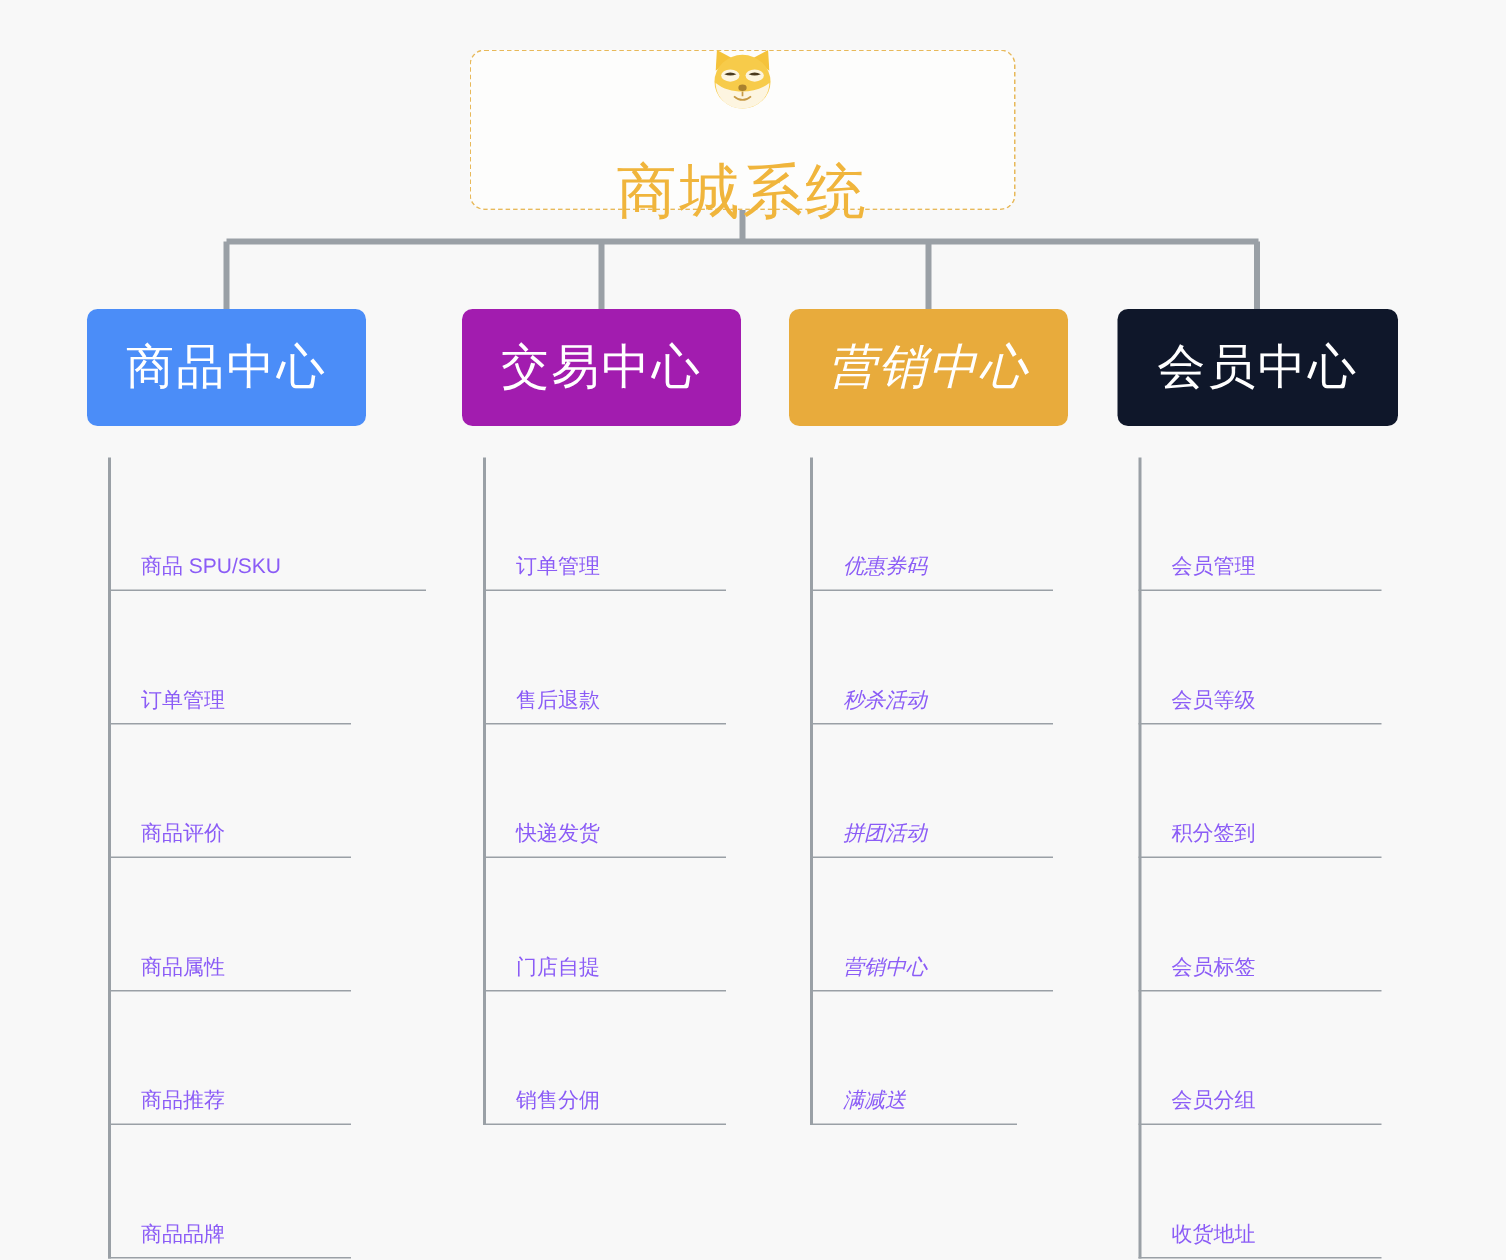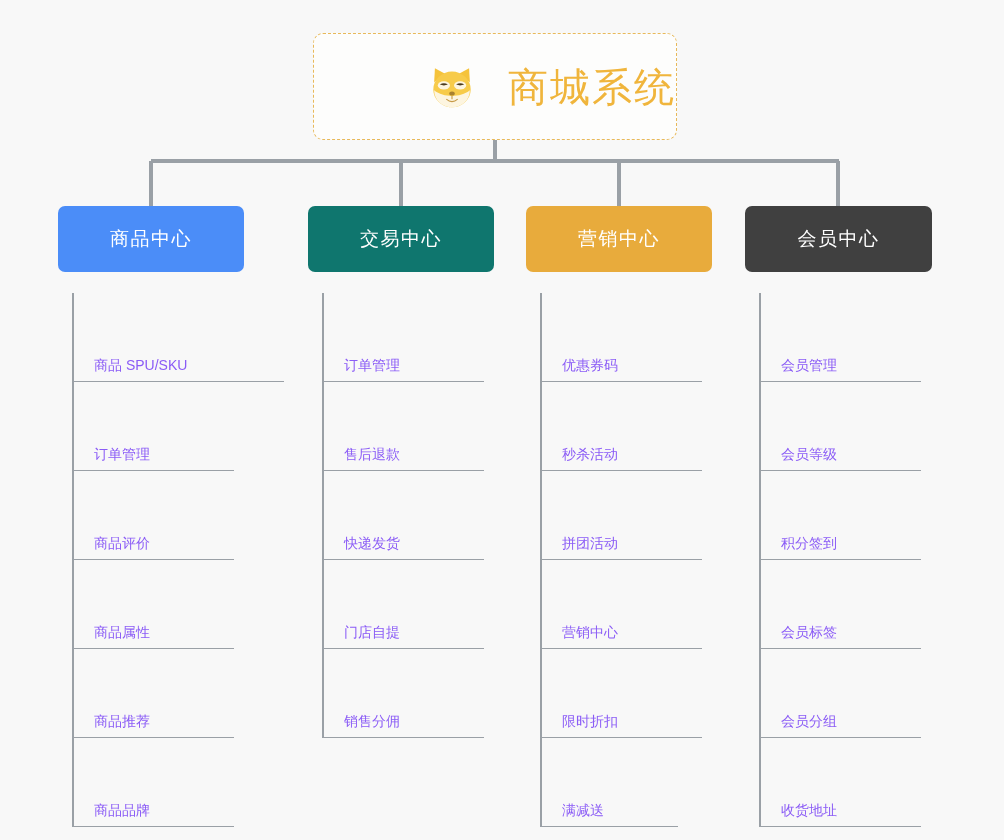--- a/index.html
+++ b/index.html
@@ -26,22 +26,23 @@
     left: 313px;
     top: 33px;
     width: 364px;
     height: 107px;
     box-sizing: border-box;
     background: #fdfdfc;
     border: 1px dashed #e8b95a;
     border-radius: 10px;
     display: flex;
     align-items: center;
-    justify-content: flex-end;
+    justify-content: center;
     gap: 30px;
+    flex-direction: column;
   }
   .root-emoji {
     width: 52px;
     height: 52px;
     position: relative;
     flex: 0 0 auto;
   }
   .root-label {
     font-size: 40px;
     color: #f0b53c;
@@ -60,27 +61,27 @@
     pointer-events: none;
   }
 
   
   .column {
     position: absolute;
     top: 206px;
   }
   .cat-box {
     box-sizing: border-box;
-    height: 66px;
+    height: 78px;
     border-radius: 7px;
     display: flex;
     align-items: center;
     justify-content: center;
     color: #ffffff;
-    font-size: 19px;
+    font-size: 32px;
     letter-spacing: 1.5px;
     white-space: nowrap;
   }
 
   .leaf-list {
     position: relative;
     margin-top: 21px;
   }
   .leaf {
     position: relative;
@@ -183,21 +184,21 @@
         <span class="leaf-rule" style="width:162px;"></span>
       </div>
       <div class="leaf">
         <span class="leaf-text">商品品牌</span>
         <span class="leaf-rule" style="width:162px;"></span>
       </div>
     </div>
   </div>
 
   <div class="column" style="left:308px; width:186px;">
-    <div class="cat-box" style="background:#0f766e; width:186px;">
+    <div class="cat-box" style="background:#a21caf; width:186px;">
       <span>交易中心</span>
     </div>
     <div class="leaf-list">
       <div class="leaf-spine"></div>
       <div class="leaf">
         <span class="leaf-text">订单管理</span>
         <span class="leaf-rule" style="width:162px;"></span>
       </div>
       <div class="leaf">
         <span class="leaf-text">售后退款</span>
@@ -211,21 +212,21 @@
         <span class="leaf-text">门店自提</span>
         <span class="leaf-rule" style="width:162px;"></span>
       </div>
       <div class="leaf">
         <span class="leaf-text">销售分佣</span>
         <span class="leaf-rule" style="width:162px;"></span>
       </div>
     </div>
   </div>
 
-  <div class="column" style="left:526px; width:186px;">
+  <div class="column" style="left:526px; width:186px;font-style:italic;">
     <div class="cat-box" style="background:#e8ab3c; width:186px;">
       <span>营销中心</span>
     </div>
     <div class="leaf-list">
       <div class="leaf-spine"></div>
       <div class="leaf">
         <span class="leaf-text">优惠券码</span>
         <span class="leaf-rule" style="width:162px;"></span>
       </div>
       <div class="leaf">
@@ -234,32 +235,28 @@
       </div>
       <div class="leaf">
         <span class="leaf-text">拼团活动</span>
         <span class="leaf-rule" style="width:162px;"></span>
       </div>
       <div class="leaf">
         <span class="leaf-text">营销中心</span>
         <span class="leaf-rule" style="width:162px;"></span>
       </div>
       <div class="leaf">
-        <span class="leaf-text">限时折扣</span>
-        <span class="leaf-rule" style="width:162px;"></span>
-      </div>
-      <div class="leaf">
         <span class="leaf-text">满减送</span>
         <span class="leaf-rule" style="width:138px;"></span>
       </div>
     </div>
   </div>
 
   <div class="column" style="left:745px; width:187px;">
-    <div class="cat-box" style="background:#404040; width:187px;">
+    <div class="cat-box" style="background:#0f172a; width:187px;">
       <span>会员中心</span>
     </div>
     <div class="leaf-list">
       <div class="leaf-spine"></div>
       <div class="leaf">
         <span class="leaf-text">会员管理</span>
         <span class="leaf-rule" style="width:162px;"></span>
       </div>
       <div class="leaf">
         <span class="leaf-text">会员等级</span>

